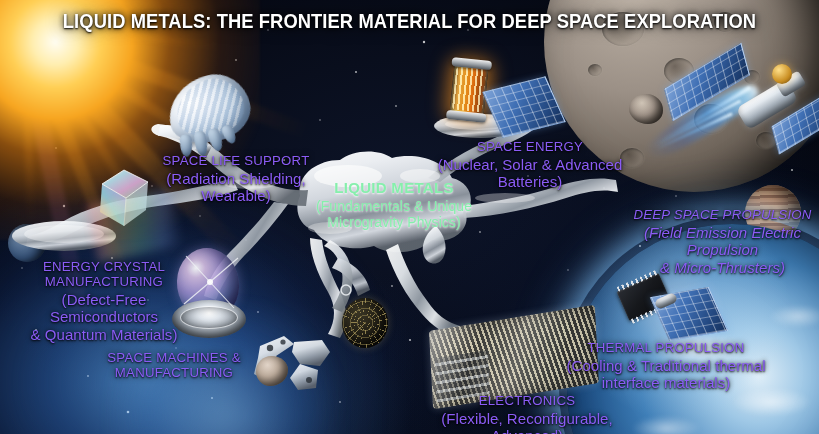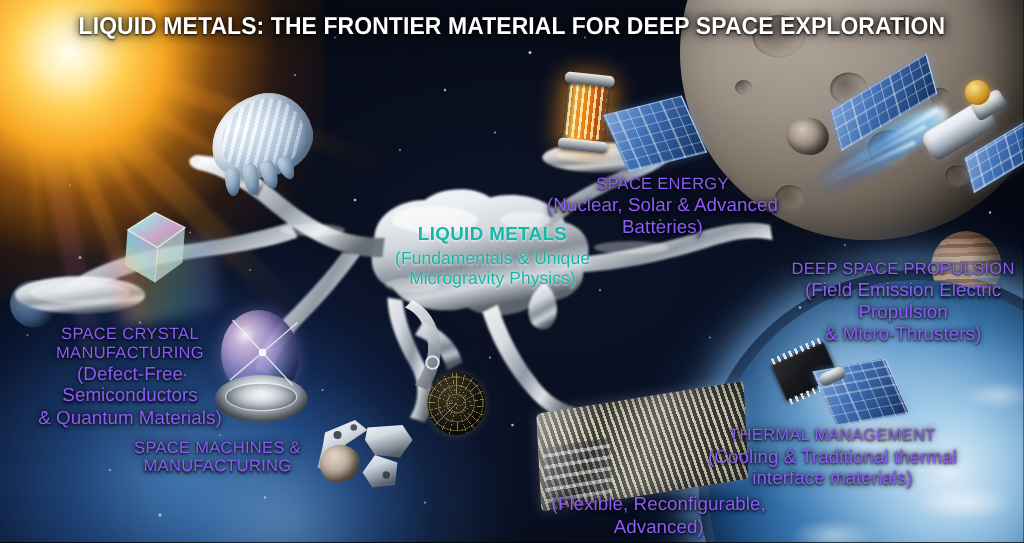--- a/index.html
+++ b/index.html
@@ -351,21 +351,21 @@
     white-space: pre-line;
   }
   .node-sub {
     font-size: 15px;
     line-height: 1.18;
     margin-top: 1px;
     letter-spacing: .05px;
     text-shadow: 0 0 5px rgba(0,0,0,.95), 0 1px 2px rgba(0,0,0,.95);
     white-space: pre-line;
   }
-  .node-center { color: #14b8a6; }
+  .node-center { color: #86efac; }
   .node-center .node-title {
     font-size: 15px;
     font-weight: bold;
     letter-spacing: .3px;
     text-shadow: 0 1px 2px rgba(255,255,255,.85);
   }
   .node-center .node-sub {
     font-size: 14px;
     font-weight: normal;
     text-shadow: 0 1px 2px rgba(255,255,255,.8);
@@ -682,47 +682,52 @@
   </svg>
 
   <div class="poster-title">LIQUID METALS: THE FRONTIER MATERIAL FOR DEEP SPACE EXPLORATION</div>
 
   <div class="node node-center" style="left:303px; top:180px; width:182px;">
     <div class="node-title">LIQUID METALS</div>
     <div class="node-sub">(Fundamentals &amp; Unique
 Microgravity Physics)</div>
   </div>
 
+  <div class="node" style="left:140px; top:154px; width:192px;">
+    <div class="node-title">SPACE LIFE SUPPORT</div>
+    <div class="node-sub">(Radiation Shielding, Wearable)</div>
+  </div>
 
   <div class="node" style="left:428px; top:140px; width:204px;">
     <div class="node-title">SPACE ENERGY</div>
     <div class="node-sub">(Nuclear, Solar &amp; Advanced Batteries)</div>
   </div>
 
-  <div class="node" style="left:630px; top:208px; width:185px;">
+  <div class="node" style="left:630px; top:208px; width:185px;font-style:italic;">
     <div class="node-title">DEEP SPACE PROPULSION</div>
     <div class="node-sub">(Field Emission Electric Propulsion
 &amp; Micro-Thrusters)</div>
   </div>
 
   <div class="node" style="left:566px; top:341px; width:200px;">
-    <div class="node-title">THERMAL MANAGEMENT</div>
+    <div class="node-title">THERMAL PROPULSION</div>
     <div class="node-sub">(Cooling &amp; Traditional thermal
 interface materials)</div>
   </div>
 
   <div class="node" style="left:432px; top:394px; width:190px;">
+    <div class="node-title">ELECTRONICS</div>
     <div class="node-sub">(Flexible, Reconfigurable, Advanced)</div>
   </div>
 
   <div class="node" style="left:48px; top:351px; width:252px;">
     <div class="node-title">SPACE MACHINES &amp;
 MANUFACTURING</div>
   </div>
 
   <div class="node" style="left:18px; top:260px; width:172px;">
-    <div class="node-title">SPACE CRYSTAL
+    <div class="node-title">ENERGY CRYSTAL
 MANUFACTURING</div>
     <div class="node-sub">(Defect-Free Semiconductors
 &amp; Quantum Materials)</div>
   </div>
 
 </div>
 
 </body></html>

